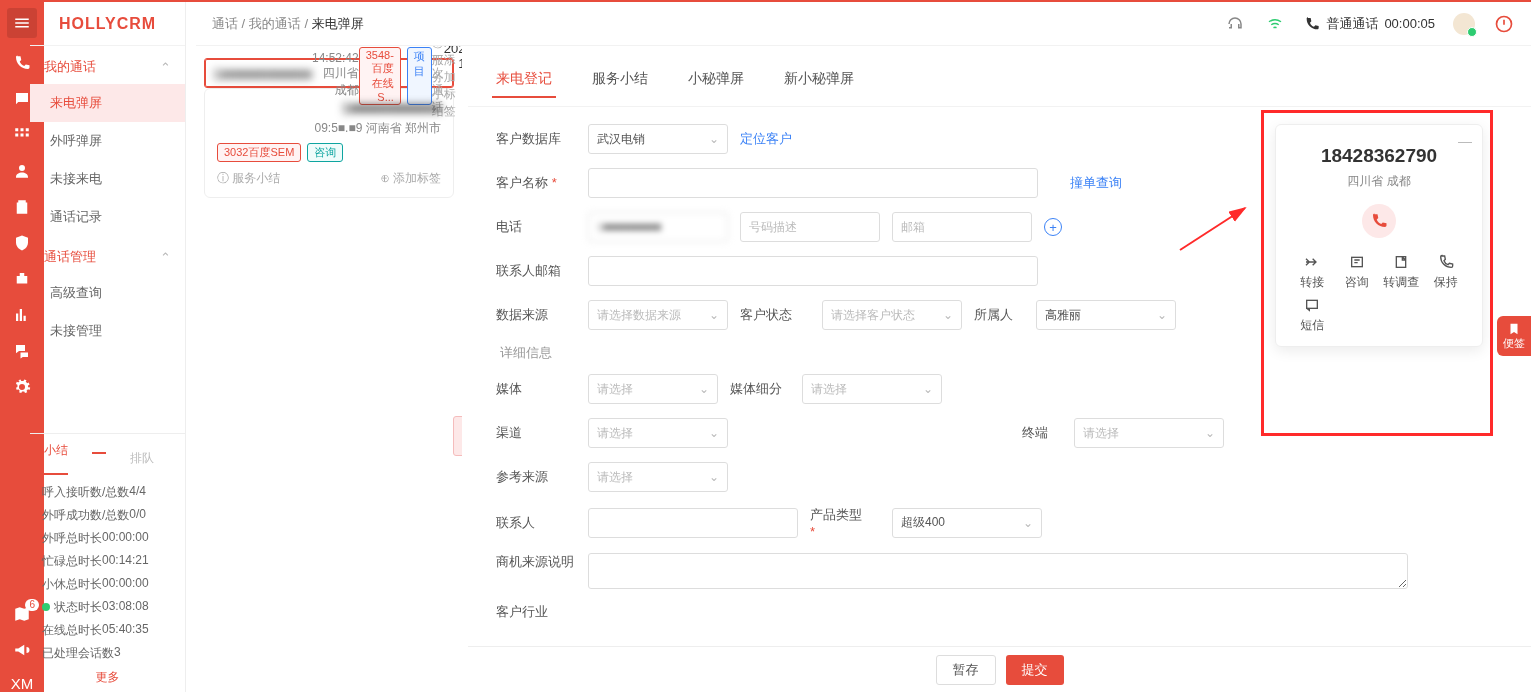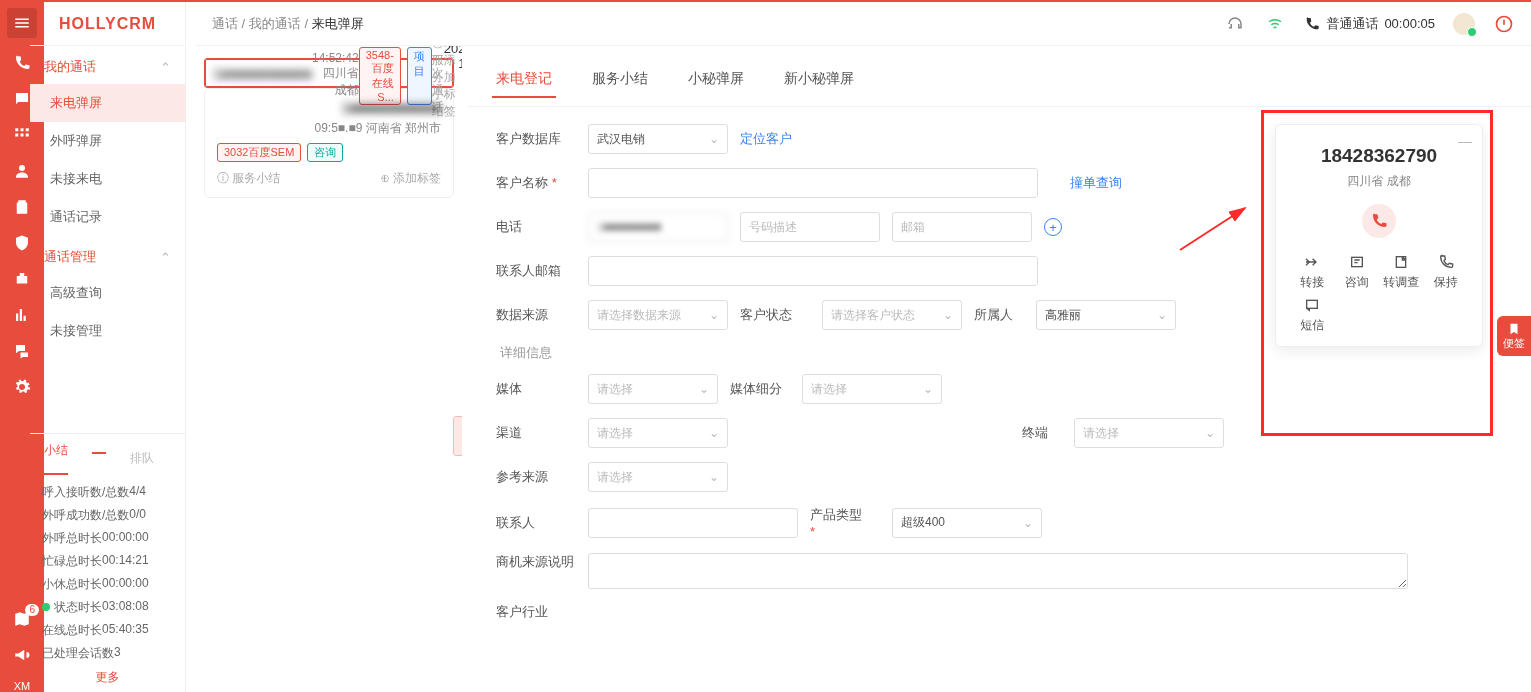--- a/index.html
+++ b/index.html
@@ -8,21 +8,21 @@
 
 .topline { position: absolute; top: 0; left: 0; right: 0; height: 2px; background: #e74c3c; }
 
 
 .rail { position: absolute; left: 0; top: 2px; bottom: 0; width: 44px; background: #e74c3c; display: flex; flex-direction: column; align-items: center; padding-top: 6px; gap: 14px; }
 .rail .ic { width: 22px; height: 22px; display: flex; align-items: center; justify-content: center; color: #fff; cursor: pointer; position: relative; }
 .rail .ic svg { width: 18px; height: 18px; fill: #fff; }
 .rail .ic.darker { background: rgba(0,0,0,0.12); border-radius: 3px; width: 30px; height: 30px; }
 .rail .spacer { flex: 1; }
 .rail .badge { position: absolute; top: -4px; right: -6px; background: #fff; color: #e74c3c; border-radius: 8px; font-size: 10px; padding: 0 4px; line-height: 12px; }
-.rail .xm { color: #fff; font-size: 11px; }
+.rail .xm { color: #fff; font-size: 15px; }
 
 
 .sidecol { position: absolute; left: 30px; top: 2px; bottom: 0; width: 156px; border-right: 1px solid #eee; display: flex; flex-direction: column; }
 .logo { height: 44px; display: flex; align-items: center; justify-content: center; color: #e74c3c; font-weight: 700; letter-spacing: 1px; font-size: 16px; border-bottom: 1px solid #f2f2f2; }
 .navgroup-title { display: flex; align-items: center; justify-content: space-between; padding: 12px 14px 8px; color: #e74c3c; font-size: 13px; cursor: pointer; }
 .navgroup-title .chev { color: #bbb; }
 .navitem { padding: 10px 20px; color: #666; font-size: 13px; cursor: pointer; }
 .navitem.active { background: #fde8e8; color: #e74c3c; }
 
 .stats { border-top: 1px solid #eee; padding: 8px 10px 6px; font-size: 12px; color: #666; }
@@ -413,20 +413,24 @@
     <div class="frow" style="align-items:flex-start">
       <div class="flabel">商机来源说明</div>
       <textarea class="ta" style=""></textarea>
     </div>
 
     <div class="frow">
       <div class="flabel">客户行业</div>
     </div>
   </div>
 
+  <div class="footer">
+    <div class="btn plain">暂存</div>
+    <div class="btn primary">提交</div>
+  </div>
 </div>
 
 <div class="hlbox"></div>
 <svg class="arrow" width="80" height="60">
     <defs>
       <marker id="ah" markerWidth="10" markerHeight="10" refX="8" refY="3" orient="auto">
         <path d="M0,0 L0,6 L9,3 z" fill="#ff2a2a"></path>
       </marker>
     </defs>
     <line x1="5" y1="50" x2="70" y2="8" stroke="#ff2a2a" stroke-width="2" marker-end="url(#ah)"></line>

